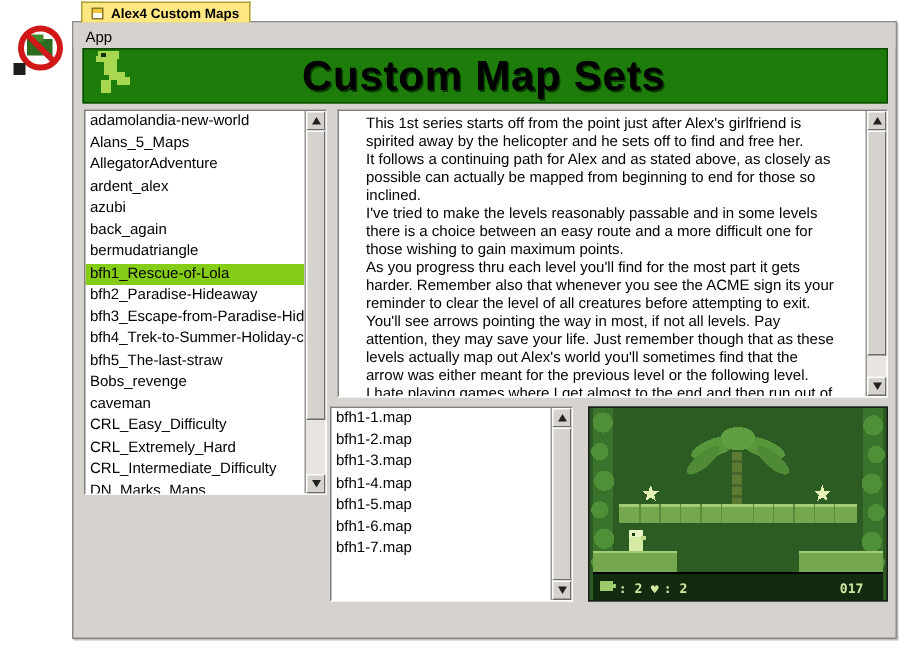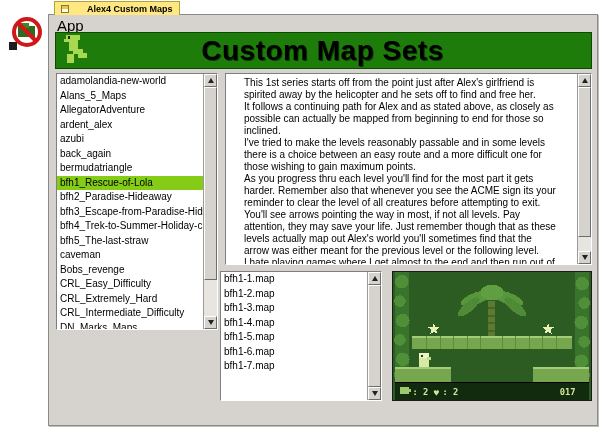--- a/index.html
+++ b/index.html
@@ -5,29 +5,29 @@
   html,body{margin:0;padding:0;background:#ffffff;}
   #canvas{position:relative;width:600px;height:432px;background:#ffffff;overflow:hidden;
           font-family:"Liberation Sans",sans-serif;color:#000;}
 
   
   .desktop-icon{position:absolute;left:8px;top:13px;width:38px;height:38px;cursor:pointer;}
 
   
   .tab{position:absolute;left:54px;top:1px;height:13px;background:#ffe882;
        border:1px solid #b0a03e;border-bottom:none;display:flex;align-items:center;
-       gap:18px;padding:0 6px;font-size:9px;font-weight:bold;z-index:3;}
+       gap:5px;padding:0 6px;font-size:9px;font-weight:bold;z-index:3;}
   .tab-icon{width:8px;height:8px;background:linear-gradient(#f2c53d 50%,#ffffff 50%);
        border:1px solid #8a7a2a;box-sizing:border-box;}
 
   
   .window{position:absolute;left:48px;top:14px;width:550px;height:412px;background:#d6d3ce;
        border:1px solid #8a8a8a;box-shadow:1px 1px 0 #bdbdbd;box-sizing:border-box;z-index:2;}
   .menubar{position:absolute;left:0;top:0;width:100%;height:17px;background:#d6d3ce;}
-  .menu-item{display:inline-block;padding:2px 8px;font-size:15px;cursor:default;}
+  .menu-item{display:inline-block;padding:2px 8px;font-size:10px;cursor:default;}
 
   .header{position:absolute;left:6px;top:17px;width:537px;height:37px;background:#1e7c0a;
        border:1px solid #0c4a00;box-sizing:border-box;display:flex;align-items:center;}
   .header-sprite{margin-left:6px;flex:0 0 auto;}
   .header-title{flex:1;text-align:center;color:#000000;font-size:28px;font-weight:bold;
        letter-spacing:.5px;margin-right:36px;text-shadow:1px 1px 0 #0a3a00;}
 
   .sunken{background:#fff;border:1px solid;border-color:#7f7f7f #ffffff #ffffff #7f7f7f;
        box-sizing:border-box;position:absolute;overflow:hidden;}
 
@@ -115,22 +115,22 @@
           <div class="list-item">AllegatorAdventure</div>
           <div class="list-item">ardent_alex</div>
           <div class="list-item">azubi</div>
           <div class="list-item">back_again</div>
           <div class="list-item">bermudatriangle</div>
           <div class="list-item selected">bfh1_Rescue-of-Lola</div>
           <div class="list-item">bfh2_Paradise-Hideaway</div>
           <div class="list-item">bfh3_Escape-from-Paradise-Hideaway</div>
           <div class="list-item">bfh4_Trek-to-Summer-Holiday-camp</div>
           <div class="list-item">bfh5_The-last-straw</div>
+          <div class="list-item">Bobs_revenge</div>
           <div class="list-item">caveman</div>
-          <div class="list-item">Bobs_revenge</div>
           <div class="list-item">CRL_Easy_Difficulty</div>
           <div class="list-item">CRL_Extremely_Hard</div>
           <div class="list-item">CRL_Intermediate_Difficulty</div>
           <div class="list-item">DN_Marks_Maps</div>
           <div class="list-item">Dominic</div>
           <div class="list-item">eco_mission</div>
           <div class="list-item">Eternity_City</div>
           <div class="list-item">exodus</div>
         </div>
       <div class="sb">

